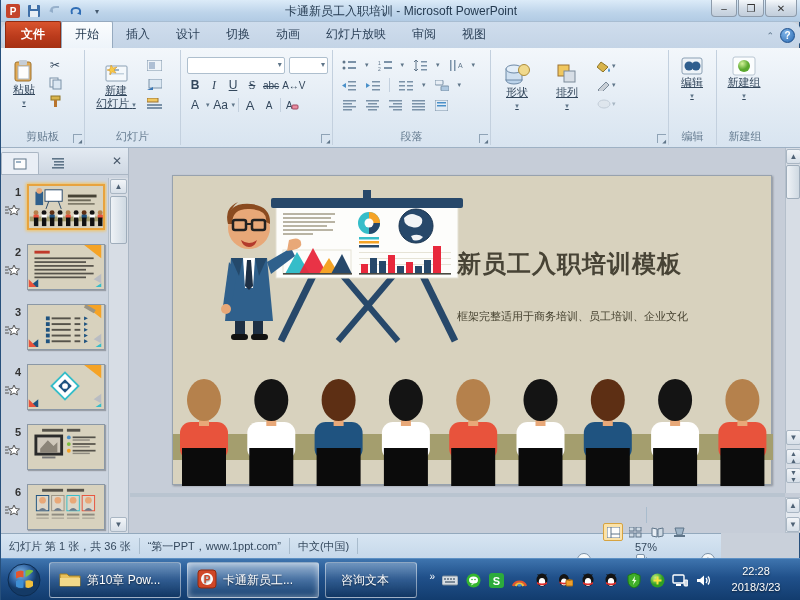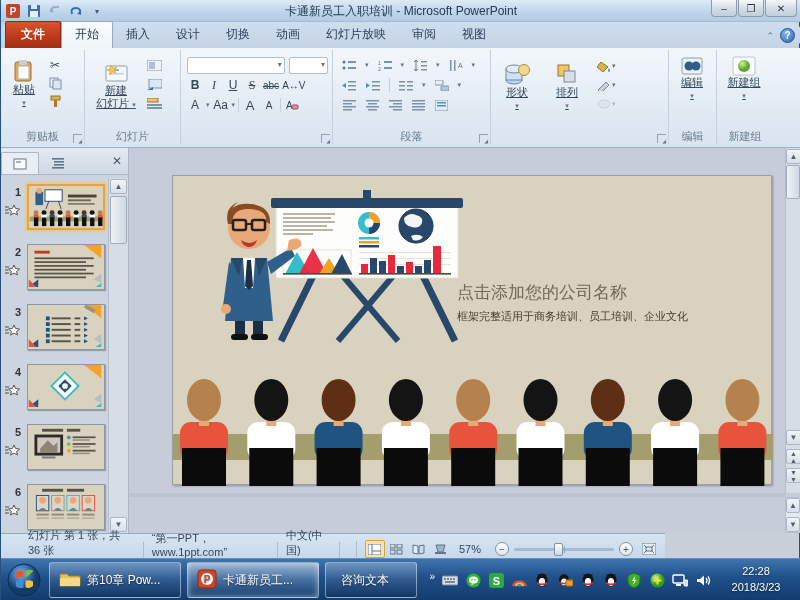--- a/index.html
+++ b/index.html
@@ -86,22 +86,22 @@
   #main-scroll { position:absolute; right:0; top:0; width:16px; height:345px; background:#d7dde5; border-left:1px solid #b4bfcb; }
   .mscroll-btn { position:absolute; left:0; width:15px; height:15px; color:#4f6275; font-size:8px;
     display:flex; align-items:center; justify-content:center; background:linear-gradient(#f2f5f8,#d7dfe8); border:1px solid #a9b6c3; border-radius:2px;}
 
   
   #notes-splitter { position:absolute; left:129px; right:16px; top:345px; height:4px; background:#b9c4d0; }
   #notes { position:absolute; left:129px; right:16px; top:349px; height:36px; background:#fff; border:1px solid #9fadbb; padding:3px 6px; color:#222; font-size:12px; }
   #notes-scroll { position:absolute; right:0; top:349px; width:16px; height:36px; background:#e4e9ef; border:1px solid #b4bfcb; }
 
   
-  #statusbar { position:absolute; left:0; top:533px; width:664px; height:25px;
-    background:linear-gradient(#d7e5f2,#c6d8ea); border-top:1px solid #93a9bd; display:flex; align-items:flex-end; color:#33475c; font-size:11px;padding-left:19px; }
+  #statusbar { position:absolute; left:0; top:533px; width:720px; height:25px;
+    background:linear-gradient(#d7e5f2,#c6d8ea); border-top:1px solid #93a9bd; display:flex; align-items:center; color:#33475c; font-size:11px; }
   .sep { width:1px; height:16px; background:#a9bccd; margin:0 8px; }
   #view-btns { display:flex; align-items:center; gap:2px; }
   .viewbtn { width:20px; height:18px; display:flex; align-items:center; justify-content:center; border-radius:2px; }
   .viewbtn.active { background:#fbe2a8; border:1px solid #d6a341; }
   #zoom-slider { display:flex; align-items:center; gap:5px; margin:0 6px; }
   .zbtn { width:14px; height:14px; border-radius:50%; border:1px solid #7e93a7; color:#44596e; font-size:10px;
     display:flex; align-items:center; justify-content:center; background:linear-gradient(#fdfefe,#dde6ee); }
   #ztrack { position:relative; width:100px; height:3px; background:#a8bacb; border-radius:2px; }
   #zthumb { position:absolute; left:40px; top:-5px; width:9px; height:13px; background:linear-gradient(#fdfefe,#cfdae4);
     border:1px solid #7e93a7; border-radius:2px; }
@@ -812,21 +812,21 @@
               <rect x="478.09999999999997" y="246" width="48" height="38" rx="11" fill="#ffffff"></rect>
    <rect x="497.09999999999997" y="240" width="10" height="10" fill="#e8a878"></rect>
    <ellipse cx="502.09999999999997" cy="224" rx="17" ry="21" fill="#141414"></ellipse>
    <rect x="480.09999999999997" y="272" width="44" height="38" fill="#0b0b0b"></rect>
               <rect x="545.4" y="246" width="48" height="38" rx="11" fill="#e8533c"></rect>
    <rect x="564.4" y="240" width="10" height="10" fill="#e8a878"></rect>
    <ellipse cx="569.4" cy="224" rx="17" ry="21" fill="#b5814c"></ellipse>
    <rect x="547.4" y="272" width="44" height="38" fill="#0b0b0b"></rect>
             </g>
         </svg>
-        <div id="slide-subtitle">点击添加您的公司名称</div>
+        <div id="slide-title">新员工入职培训模板</div>
         <div id="slide-tagline">框架完整适用于商务培训、员工培训、企业文化</div>
       </div>
     </div>
 
     <div id="main-scroll">
       <div class="mscroll-btn" style="top:1px;">▲</div>
       <div class="scroll-thumb" style="top:17px;height:34px;left:0;width:14px;"></div>
       <div class="mscroll-btn" style="top:282px;">▼</div>
       <div class="mscroll-btn" style="top:301px;font-size:7px;">▲<br>▲</div>
       <div class="mscroll-btn" style="top:320px;font-size:7px;">▼<br>▼</div>
@@ -839,21 +839,21 @@
     </div>
   </div>
 
   <div id="statusbar">
     <span style="margin-left:8px;">幻灯片 第 1 张，共 36 张</span>
     <span class="sep"></span>
     <span>“第一PPT，www.1ppt.com”</span>
     <span class="sep"></span>
     <span>中文(中国)</span>
     <span class="sep"></span>
-    <div style="margin-left:auto;display:flex;align-items:center;">
+    <div style="margin-left:auto;display:flex;align-items:center;flex-direction:column;">
       <span class="sep"></span>
       <div id="view-btns">
         <span class="viewbtn active">
             <svg width="13" height="11">
               <rect x="0" y="0" width="13" height="11" fill="#fdfdfd" stroke="#5f7589"></rect>
               <line x1="4" y1="0" x2="4" y2="11" stroke="#5f7589"></line>
               <line x1="4" y1="7" x2="13" y2="7" stroke="#5f7589"></line>
             </svg>
           </span>
         <span class="viewbtn">

